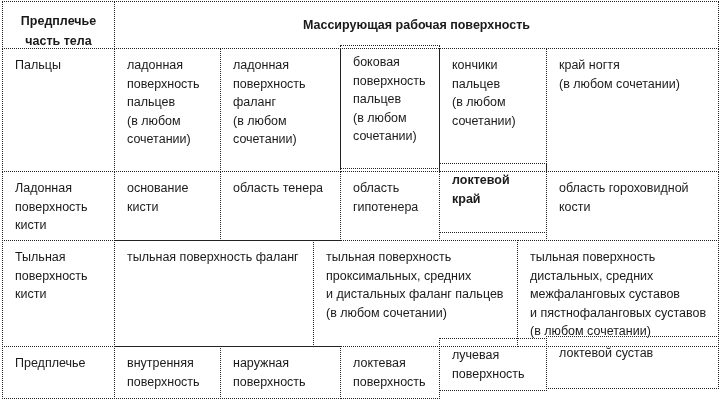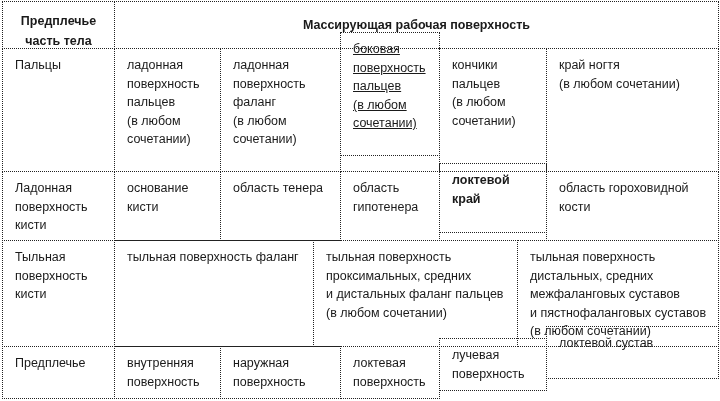--- a/index.html
+++ b/index.html
@@ -33,21 +33,21 @@
   <span class="line">(в любом</span>
   <span class="line">сочетании)</span>
 </div>
 <div class="cell" style="left:220px;top:48px;width:121px;height:124px;">
   <span class="line">ладонная</span>
   <span class="line">поверхность</span>
   <span class="line">фаланг</span>
   <span class="line">(в любом</span>
   <span class="line">сочетании)</span>
 </div>
-<div class="cell" style="left:340px;top:32px;width:100px;height:124px;text-decoration:underline;">
+<div class="cell" style="left:340px;top:45px;width:100px;height:124px;">
   <span class="line">боковая</span>
   <span class="line">поверхность</span>
   <span class="line">пальцев</span>
   <span class="line">(в любом</span>
   <span class="line">сочетании)</span>
 </div>
 <div class="cell" style="left:439px;top:48px;width:108px;height:124px;">
   <span class="line">кончики</span>
   <span class="line">пальцев</span>
   <span class="line">(в любом</span>
@@ -117,15 +117,15 @@
   <span class="line">поверхность</span>
 </div>
 <div class="cell" style="left:340px;top:346px;width:100px;height:53px;">
   <span class="line">локтевая</span>
   <span class="line">поверхность</span>
 </div>
 <div class="cell" style="left:439px;top:338px;width:108px;height:53px;">
   <span class="line">лучевая</span>
   <span class="line">поверхность</span>
 </div>
-<div class="cell" style="left:546px;top:326px;width:173px;height:53px;">
+<div class="cell" style="left:546px;top:336px;width:173px;height:53px;">
   <span class="line">локтевой сустав</span>
 </div>
 
 </body></html>

